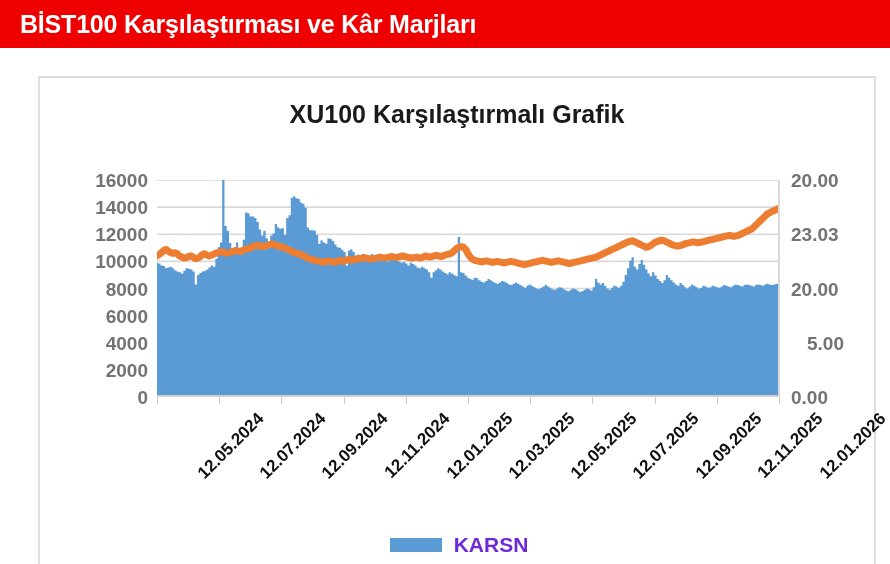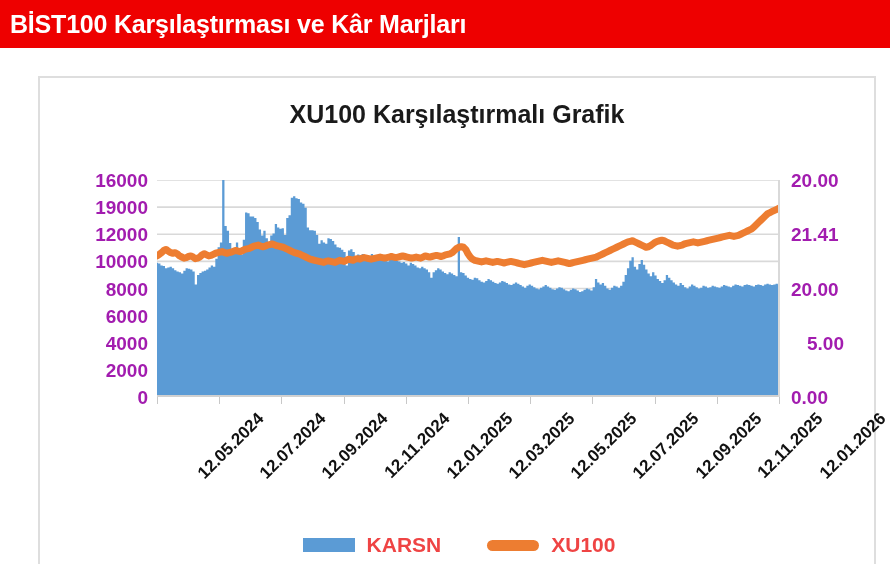--- a/index.html
+++ b/index.html
@@ -24,21 +24,21 @@
     width: 890px; height: 48px;
     background: #EE0000;
     display: flex;
     align-items: center;
   }
   .header-title {
     color: #ffffff;
     font-size: 25px;
     font-weight: bold;
     letter-spacing: -0.2px;
-    padding-left: 10px;
+    padding-left: 20px;
     white-space: nowrap;
   }
 
   
   .chart-panel {
     position: absolute;
     left: 38px; top: 76px;
     width: 838px; height: 500px;
     background: #ffffff;
     border: 2px solid #dedede;
@@ -63,21 +63,21 @@
     width: 622px;
     height: 217px;
   }
   .plot svg { display: block; width: 622px; height: 217px; }
 
   
   .ylabel-left, .ylabel-right {
     position: absolute;
     font-size: 19px;
     font-weight: bold;
-    color: #a21caf;
+    color: #737373;
     line-height: 1;
     white-space: nowrap;
   }
   .ylabel-left  { right: 100%; margin-right: 9px; text-align: right; }
   .ylabel-right { left: 100%;  margin-left: 12px; text-align: center; }
 
   .ytick-row { position: absolute; left: 0; width: 622px; height: 0; }
 
   .axis-baseline {
     position: absolute;
@@ -131,21 +131,21 @@
     background: #5B9BD5;
   }
   .legend-swatch-line {
     width: 52px; height: 11px;
     background: #ED7D31;
     border-radius: 6px;
   }
   .legend-label {
     font-size: 21px;
     font-weight: bold;
-    color: #ef4444;
+    color: #6d28d9;
     letter-spacing: 0px;
   }
 </style>
 </head>
 <body>
 
 <div id="page">
 
   <div class="header-bar">
     <div class="header-title">BİST100 Karşılaştırması ve Kâr Marjları</div>
@@ -188,38 +188,38 @@
           <div class="ytick-row" style="top: 108.5px;">
             <div class="ylabel-left" style="top: -9px;">8000</div>
           </div>
           <div class="ytick-row" style="top: 81.375px;">
             <div class="ylabel-left" style="top: -9px;">10000</div>
           </div>
           <div class="ytick-row" style="top: 54.25px;">
             <div class="ylabel-left" style="top: -9px;">12000</div>
           </div>
           <div class="ytick-row" style="top: 27.125px;">
-            <div class="ylabel-left" style="top: -9px;">19000</div>
+            <div class="ylabel-left" style="top: -9px;">14000</div>
           </div>
           <div class="ytick-row" style="top: 0px;">
             <div class="ylabel-left" style="top: -9px;">16000</div>
           </div>
         </div>
       <div id="right-ticks">
           <div class="ytick-row" style="top: 217px;">
             <div class="ylabel-right" style="top: -9px;">0.00</div>
           </div>
           <div class="ytick-row" style="top: 162.75px;">
             <div class="ylabel-right" style="top: -9px; margin-left: 28px;">5.00</div>
           </div>
           <div class="ytick-row" style="top: 108.5px;">
             <div class="ylabel-right" style="top: -9px;">20.00</div>
           </div>
           <div class="ytick-row" style="top: 54.25px;">
-            <div class="ylabel-right" style="top: -9px;">21.41</div>
+            <div class="ylabel-right" style="top: -9px;">23.03</div>
           </div>
           <div class="ytick-row" style="top: 0px;">
             <div class="ylabel-right" style="top: -9px;">20.00</div>
           </div>
         </div>
       <div id="x-ticks">
           <div class="xtick" style="left: 0px;"></div>
           <div class="xtick" style="left: 62.2px;"></div>
           <div class="xtick" style="left: 124.4px;"></div>
           <div class="xtick" style="left: 186.6px;"></div>
@@ -245,20 +245,16 @@
         <div class="xlabel" style="left: 509.6px; top: 6px;">12.09.2025</div>
         <div class="xlabel" style="left: 571.8px; top: 6px;">12.11.2025</div>
         <div class="xlabel" style="left: 634px; top: 6px;">12.01.2026</div>
       </div>
 
     <div class="legend">
       <div class="legend-item">
         <span class="legend-swatch-area"></span>
         <span class="legend-label">KARSN</span>
       </div>
-      <div class="legend-item">
-        <span class="legend-swatch-line"></span>
-        <span class="legend-label">XU100</span>
-      </div>
     </div>
 
   </div>
 </div>
 
 </body></html>

